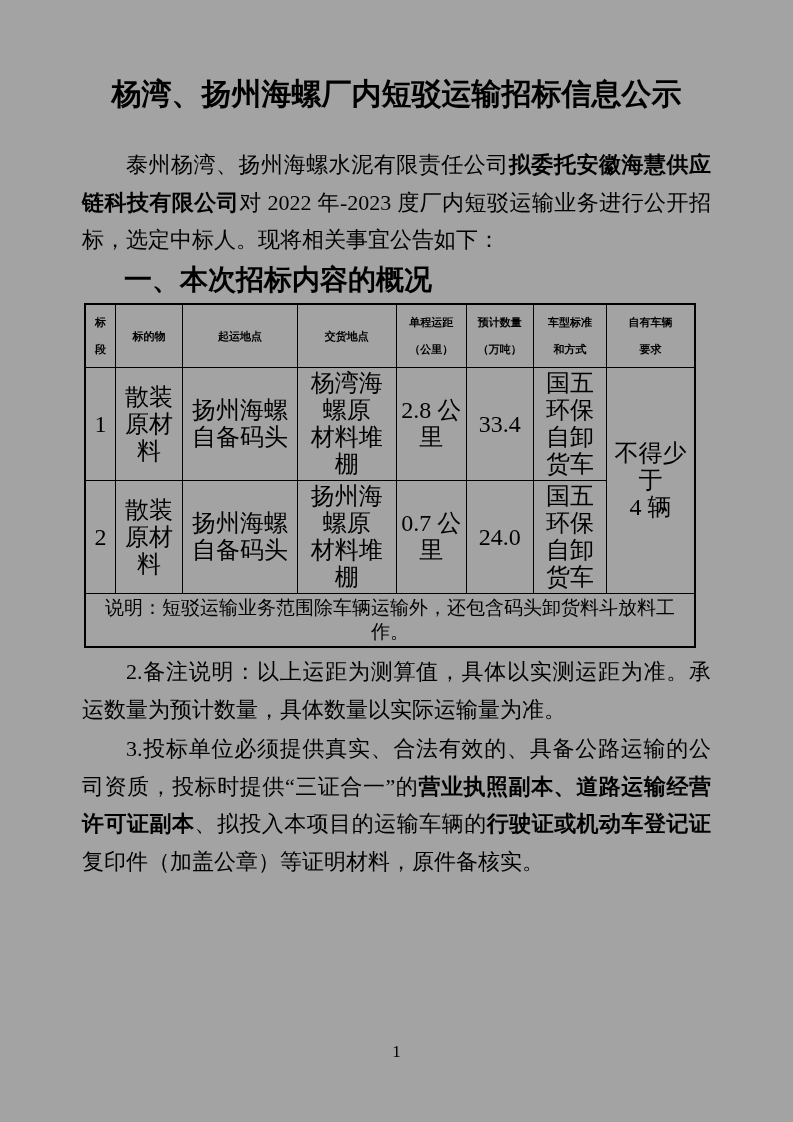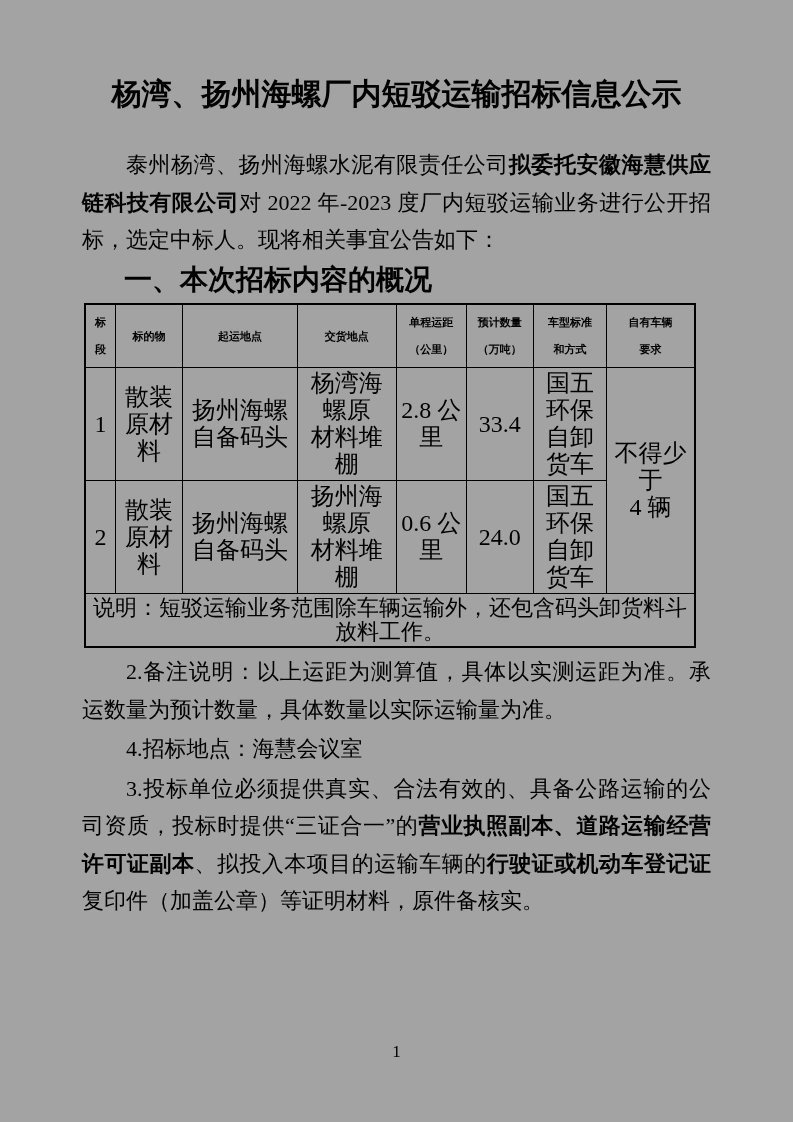--- a/index.html
+++ b/index.html
@@ -69,21 +69,21 @@
     line-height: 27px;
     height: 58px;
   }
   .bid-table td {
     font-family: "Liberation Serif", "DejaVu Serif", serif;
     font-size: 24px;
     line-height: 27px;
     height: 52px;
   }
   .bid-table td.note-cell {
-    font-size: 22px;
+    font-size: 19px;
     line-height: 24px;
     height: 36px;
     white-space: normal;
   }
   .page-number {
     position: absolute;
     left: 0;
     right: 0;
     bottom: 60px;
     text-align: center;
@@ -148,35 +148,34 @@
 4 辆</td>
       </tr>
       <tr>
         <td>2</td>
         <td>散装
 原材料</td>
         <td>扬州海螺
 自备码头</td>
         <td>扬州海螺原
 材料堆棚</td>
-        <td>0.6 公里</td>
+        <td>0.7 公里</td>
         <td>24.0</td>
         <td>国五环保
 自卸货车</td>
       </tr>
       <tr>
         <td class="note-cell" colspan="8">说明：短驳运输业务范围除车辆运输外，还包含码头卸货料斗放料工作。</td>
       </tr>
     </tbody>
   </table>
 
   <p class="para">2.备注说明：以上运距为测算值，具体以实测运距为准。承运数量为预计数量，具体数量以实际运输量为准。</p>
 
 
-  <p class="para">4.招标地点：海慧会议室</p>
 
 
 
   <p class="para"><span>3.投标单位必须提供真实、合法有效的、具备公路运输的公司资质，投标时提供“三证合一”的</span><strong>营业执照副本、道路运输经营许可证副本</strong><span>、拟投入本项目的运输车辆的</span><strong>行驶证或机动车登记证</strong><span>复印件（加盖公章）等证明材料，原件备核实。</span></p>
 
   <div class="page-number">1</div>
 
 </div>
 
 </body></html>

